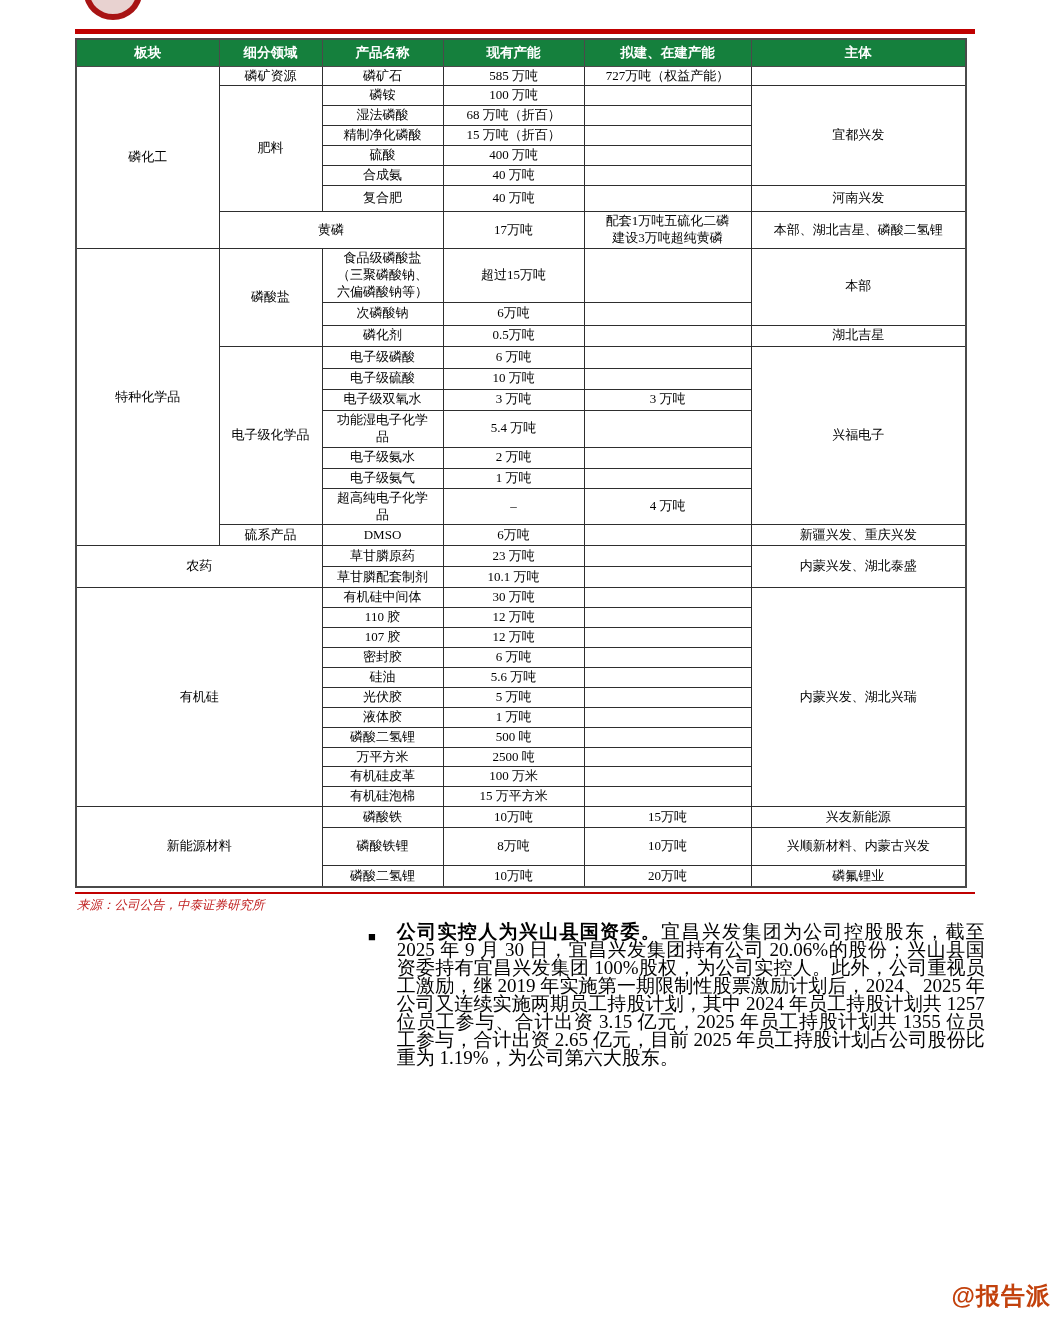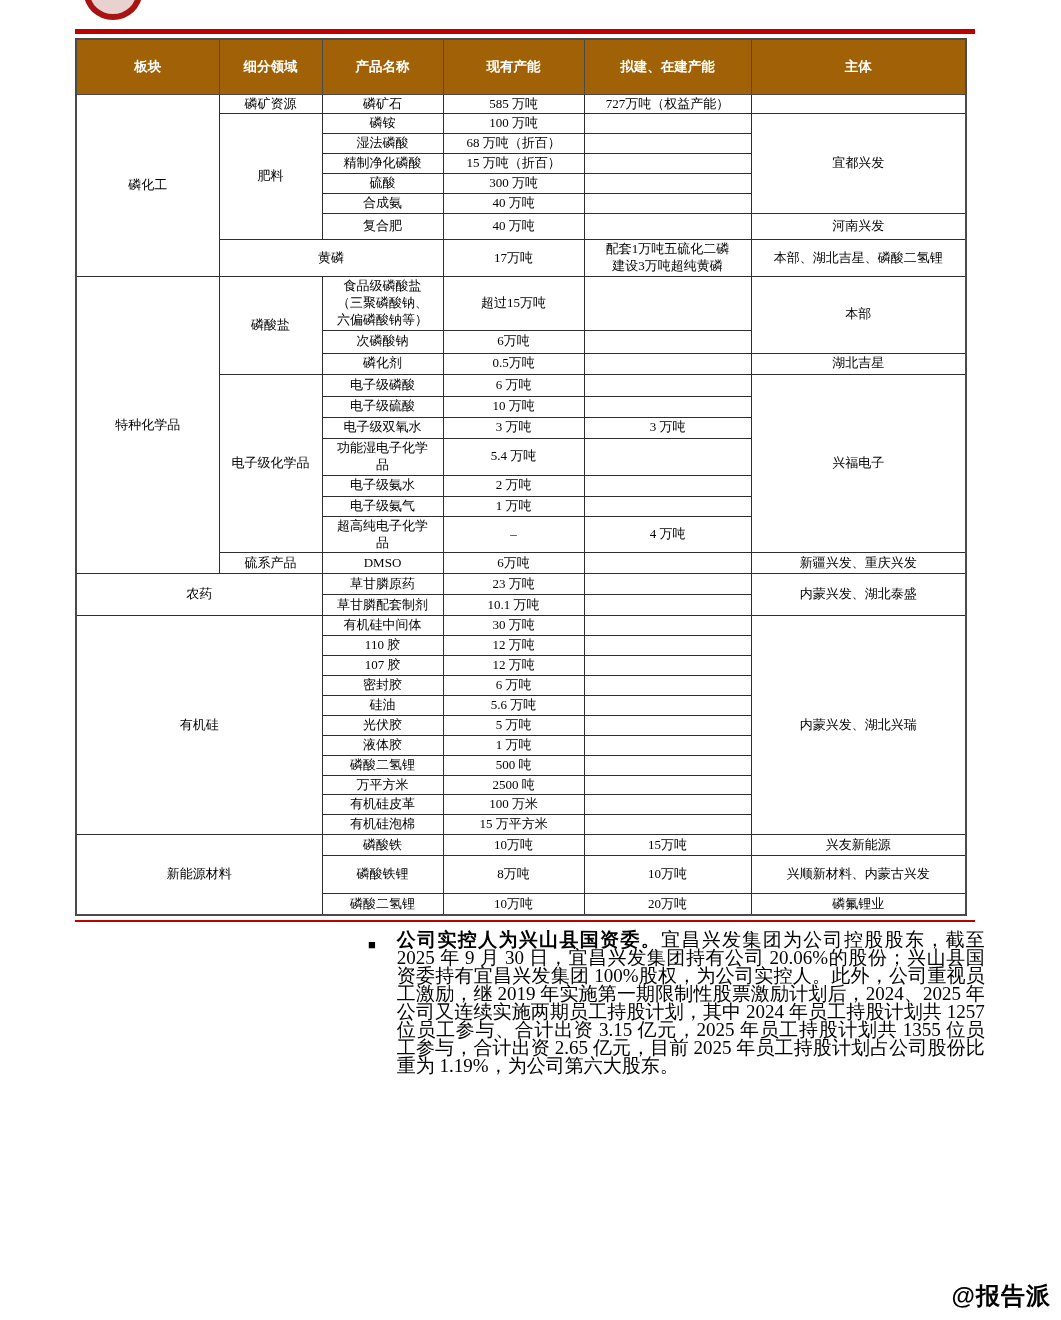--- a/index.html
+++ b/index.html
@@ -16,41 +16,41 @@
   .chart-title{
     width:898px;color:#c00000;font-weight:bold;font-style:italic;
     font-size:15.5px;line-height:21px;padding:3px 0 3px 2px;
   }
   .rule-thin{width:900px;height:1.5px;background:#c00000;}
   table.prod{
     border-collapse:collapse;table-layout:fixed;width:890px;margin-top:4px;
     border:2px solid #4a4a4a;
   }
   table.prod th{
-    background:#a16207;color:#ffffff;font-weight:bold;font-size:13.5px;
-    height:24px;border:1px solid #4a4a4a;padding:15px 2px;
+    background:#15803d;color:#ffffff;font-weight:bold;font-size:13.5px;
+    height:24px;border:1px solid #4a4a4a;padding:1px 2px;
   }
   table.prod td{
     border:1px solid #2e2e2e;font-size:13px;text-align:center;vertical-align:middle;
     white-space:pre-line;padding:1px 2px;line-height:1.3;
   }
   .rule-bottom{width:900px;height:2px;background:#c00000;margin-top:4px;}
   .source{color:#c02020;font-size:12.5px;font-style:italic;margin-top:3px;padding-left:2px;}
   .sec-heading{
     margin:24px 0 0 280px;font-family:"Liberation Sans","DejaVu Sans",sans-serif;
     font-weight:bold;font-size:17.5px;
   }
   .bullet-row{display:flex;margin:9px 0 0 293px;}
   .bullet-icon{font-size:13px;line-height:27px;flex:0 0 auto;}
   .bullet-text{
     margin-left:21px;width:588px;font-size:19px;line-height:18px;text-align:justify;
   }
   .bold-lead{font-weight:bold;}
   .watermark{
-    position:absolute;right:10px;bottom:8px;color:#000000;font-size:24px;font-weight:bold;
+    position:absolute;right:10px;bottom:8px;color:#c2410c;font-size:24px;font-weight:bold;
     font-family:"Liberation Sans","DejaVu Sans",sans-serif;letter-spacing:1px;
   }
 </style>
 </head>
 <body>
 
 <div class="logo-arc"></div>
 
 <div class="content">
   <div class="rule-top"></div>
@@ -96,21 +96,21 @@
           <td>68 万吨（折百）</td>
           <td></td>
         </tr>
         <tr style="height: 20px;">
           <td>精制净化磷酸</td>
           <td>15 万吨（折百）</td>
           <td></td>
         </tr>
         <tr style="height: 20px;">
           <td>硫酸</td>
-          <td>300 万吨</td>
+          <td>400 万吨</td>
           <td></td>
         </tr>
         <tr style="height: 15px;">
           <td>合成氨</td>
           <td>40 万吨</td>
           <td></td>
         </tr>
         <tr style="height: 26px;">
           <td>复合肥</td>
           <td>40 万吨</td>
@@ -276,20 +276,21 @@
         <tr style="height: 21px;">
           <td>磷酸二氢锂</td>
           <td>10万吨</td>
           <td>20万吨</td>
           <td>磷氟锂业</td>
         </tr>
       </tbody>
     </table>
 
   <div class="rule-bottom"></div>
+  <div class="source">来源：公司公告，中泰证券研究所</div>
 
   <div class="bullet-row">
     <span class="bullet-icon">■</span>
     <div class="bullet-text">
       <span class="bold-lead">公司实控人为兴山县国资委。</span><span>宜昌兴发集团为公司控股股东，截至 2025 年 9 月 30 日，宜昌兴发集团持有公司 20.06%的股份；兴山县国资委持有宜昌兴发集团 100%股权，为公司实控人。此外，公司重视员工激励，继 2019 年实施第一期限制性股票激励计划后，2024、2025 年公司又连续实施两期员工持股计划，其中 2024 年员工持股计划共 1257 位员工参与、合计出资 3.15 亿元，2025 年员工持股计划共 1355 位员工参与，合计出资 2.65 亿元，目前 2025 年员工持股计划占公司股份比重为 1.19%，为公司第六大股东。</span>
     </div>
   </div>
 </div>
 
 <div class="watermark">@报告派</div>

